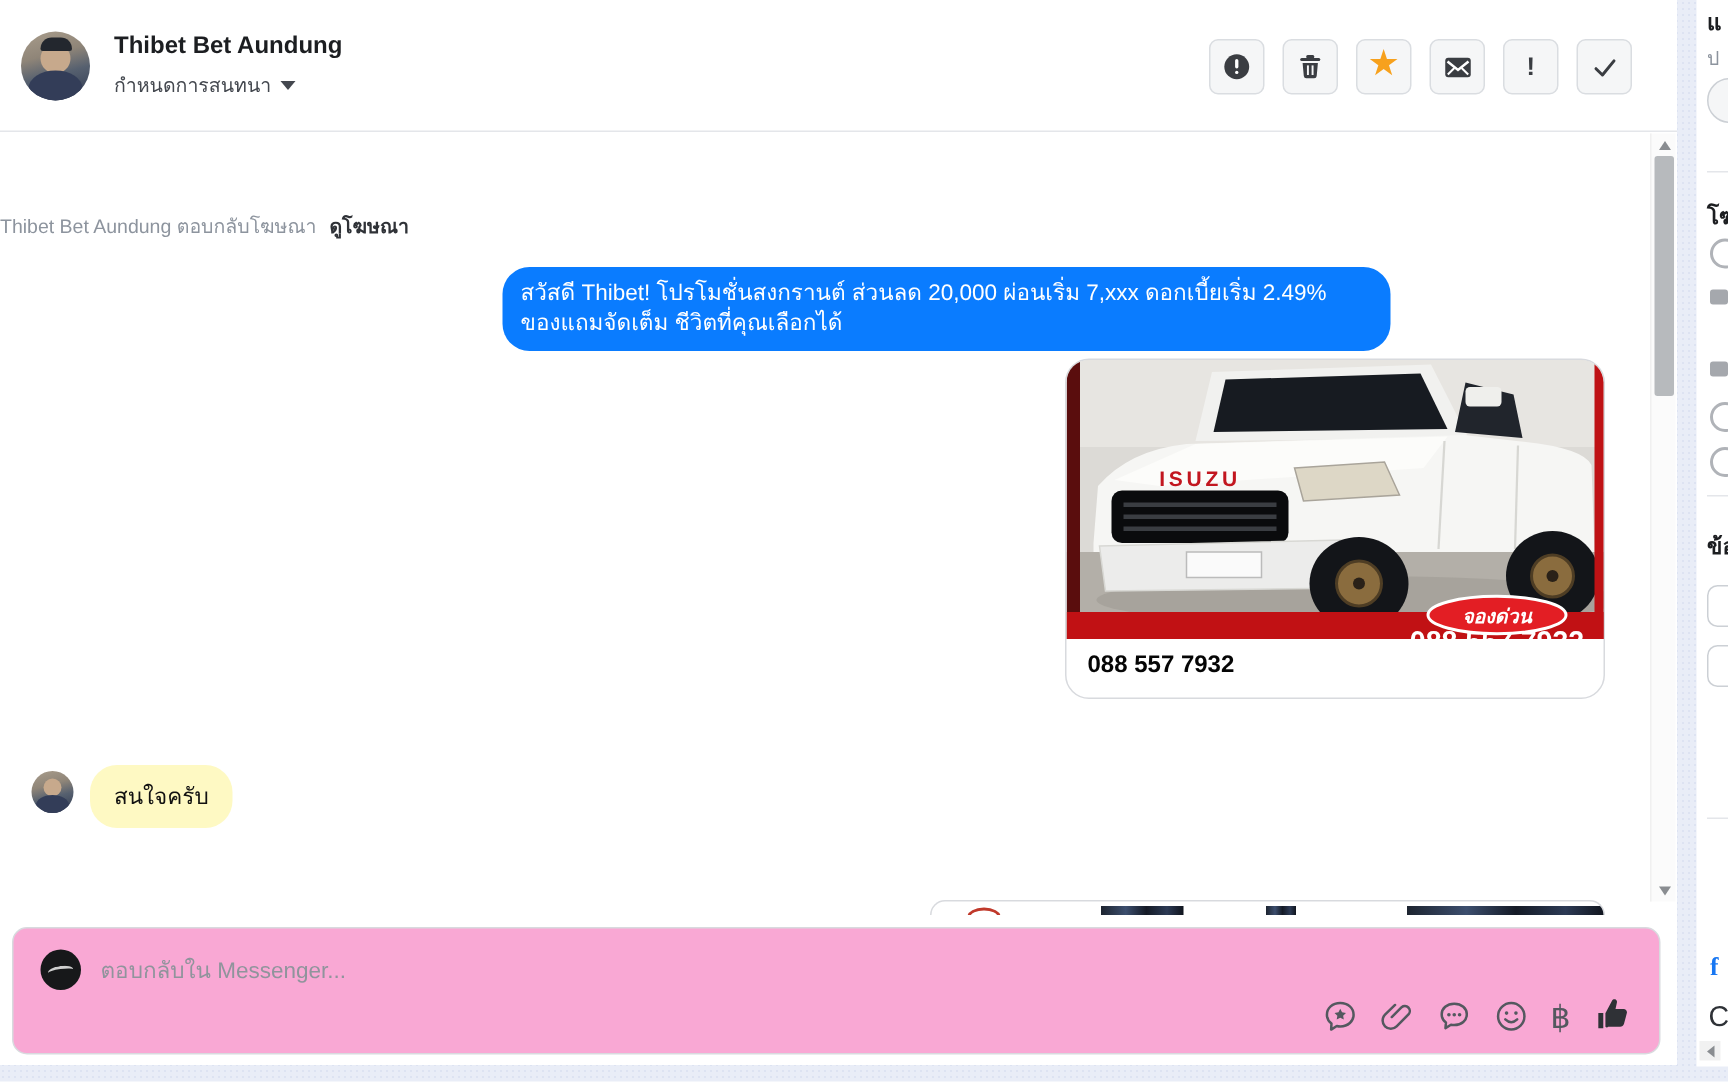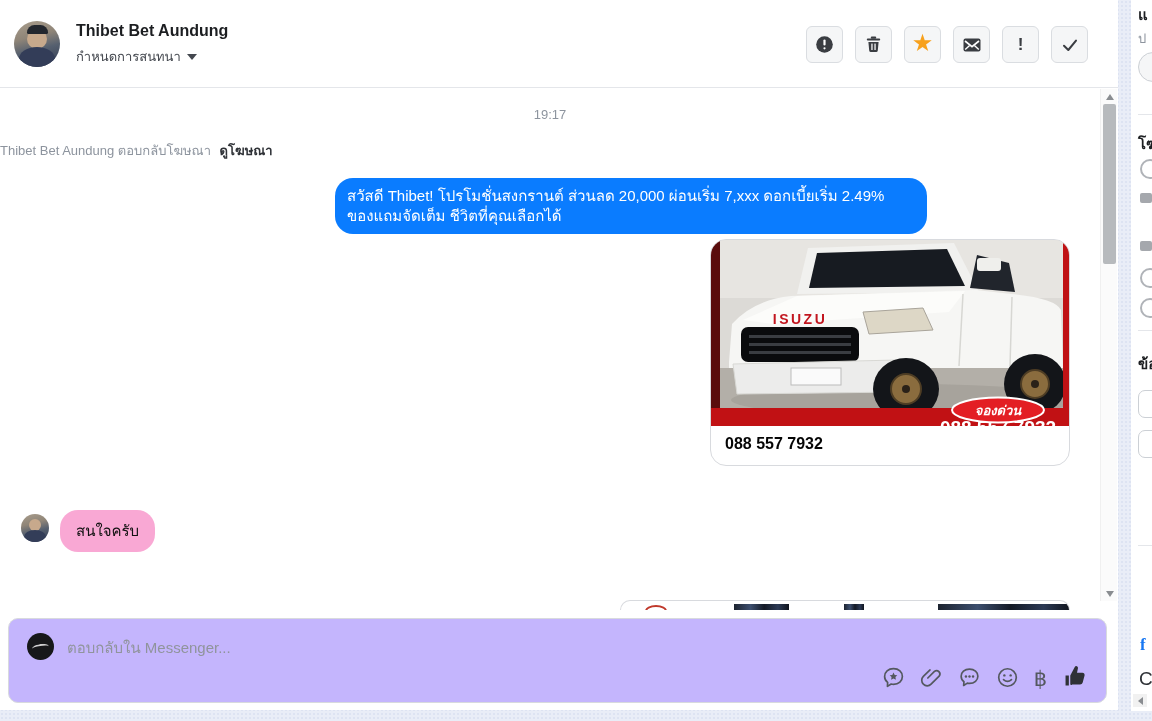--- a/index.html
+++ b/index.html
@@ -31,21 +31,21 @@
 
   
   .chat { position:absolute; left:0; top:89px; width:1100px; height:521px; overflow:hidden; background:#fff; }
   .ts { position:absolute; top:18px; left:0; width:100%; text-align:center; font-size:13px; color:#8d949e; }
   .ctx { position:absolute; top:51px; left:0; width:100%; text-align:left; font-size:13px; color:#8d949e; }
   .ctx .ctx-link { color:#2f3237; font-weight:bold; margin-left:5px; cursor:pointer; }
   .bubble-out { position:absolute; background:#0a7cff; color:#fff; font-size:15px; line-height:20px;
     padding:8px 12px; border-radius:18px; }
   .b1 { left:335px; top:89px; width:592px; }
   .b2 { top:474px; right:30px; white-space:nowrap; }
-  .bubble-in { position:absolute; left:60px; top:421px; background:#f9a8d4; color:#111; font-size:15px;
+  .bubble-in { position:absolute; left:60px; top:421px; background:#fef9c3; color:#111; font-size:15px;
     padding:9px 16px; border-radius:18px; }
   .avatar-sm { position:absolute; left:21px; top:425px; width:28px; height:28px; border-radius:50%;
     background:linear-gradient(165deg,#a99d8c 0%,#8f8578 35%,#56606f 60%,#2e3850 100%); overflow:hidden; }
   .avatar-sm::before { content:""; position:absolute; left:8px; top:5px; width:12px; height:12px; border-radius:50%; background:#c7a98c; }
   .avatar-sm::after { content:""; position:absolute; left:3px; top:16px; width:22px; height:14px; border-radius:50% 50% 0 0; background:#333d58; }
 
   
   .ad-card { position:absolute; left:710px; top:150px; width:360px; border:1px solid #d8dade; border-radius:16px;
     overflow:hidden; background:#fff; cursor:pointer; }
   .ad-card svg { display:block; }
@@ -60,21 +60,21 @@
   .frag-red { position:absolute; left:24px; top:4px; width:22px; height:12px; border:2px solid #c0392b; border-radius:50%; background:#fff; }
 
   
   .vscroll { position:absolute; left:1100px; top:89px; width:17px; height:512px; background:#fbfbfb; border-left:1px solid #f0f0f0; }
   .vs-btn { position:absolute; left:0; width:17px; height:15px; display:flex; align-items:center; justify-content:center; cursor:pointer; }
   .tri-up { width:0; height:0; border-left:4px solid transparent; border-right:4px solid transparent; border-bottom:6px solid #8a8d91; }
   .tri-down { width:0; height:0; border-left:4px solid transparent; border-right:4px solid transparent; border-top:6px solid #8a8d91; }
   .vs-thumb { position:absolute; left:2px; top:15px; width:13px; height:160px; background:#b7babd; border-radius:2px; cursor:grab; }
 
   
-  .composer { position:absolute; left:8px; top:618px; width:1099px; height:85px; background:#c4b5fd;
+  .composer { position:absolute; left:8px; top:618px; width:1099px; height:85px; background:#f9a8d4;
     border:1px solid #d8dade; border-radius:10px; }
   .c-avatar { position:absolute; left:18px; top:14px; width:27px; height:27px; border-radius:50%; background:#17181a; overflow:hidden; }
   .c-avatar::before { content:""; position:absolute; left:5px; top:11px; width:17px; height:5px; border-radius:50%;
     border-top:2px solid #cfcfcf; transform:rotate(-8deg); }
   .c-input { position:absolute; left:58px; top:16px; width:640px; height:24px; border:none; outline:none;
     font-size:15px; color:#1c1e21; font-family:inherit; background:transparent; }
   .c-input::placeholder { color:#90949c; }
   .c-icons { position:absolute; right:18px; bottom:13px; display:flex; align-items:flex-end; gap:15px; }
   .c-ic { cursor:pointer; display:flex; align-items:center; justify-content:center; }
 
@@ -138,21 +138,20 @@
       </div>
       <div class="tb-btn">
         <svg width="20" height="20" viewBox="0 0 20 20">
           <path d="M4 10.8 L8.3 15 L16 5.6" fill="none" stroke="#3a3d42" stroke-width="2" stroke-linecap="round" stroke-linejoin="round"></path>
         </svg>
       </div>
     </div>
   </div>
 
   <div class="chat">
-    <div class="ts">19:17</div>
     <div class="ctx">
       <span>Thibet Bet Aundung</span>
       <span>ตอบกลับโฆษณา</span>
       <span class="ctx-link">ดูโฆษณา</span>
     </div>
 
     <div class="bubble-out b1">สวัสดี Thibet! โปรโมชั่นสงกรานต์ ส่วนลด 20,000 ผ่อนเริ่ม 7,xxx ดอกเบี้ยเริ่ม 2.49% ของแถมจัดเต็ม ชีวิตที่คุณเลือกได้</div>
 
     <div class="ad-card">
       <svg width="360" height="186" viewBox="0 0 360 186">

